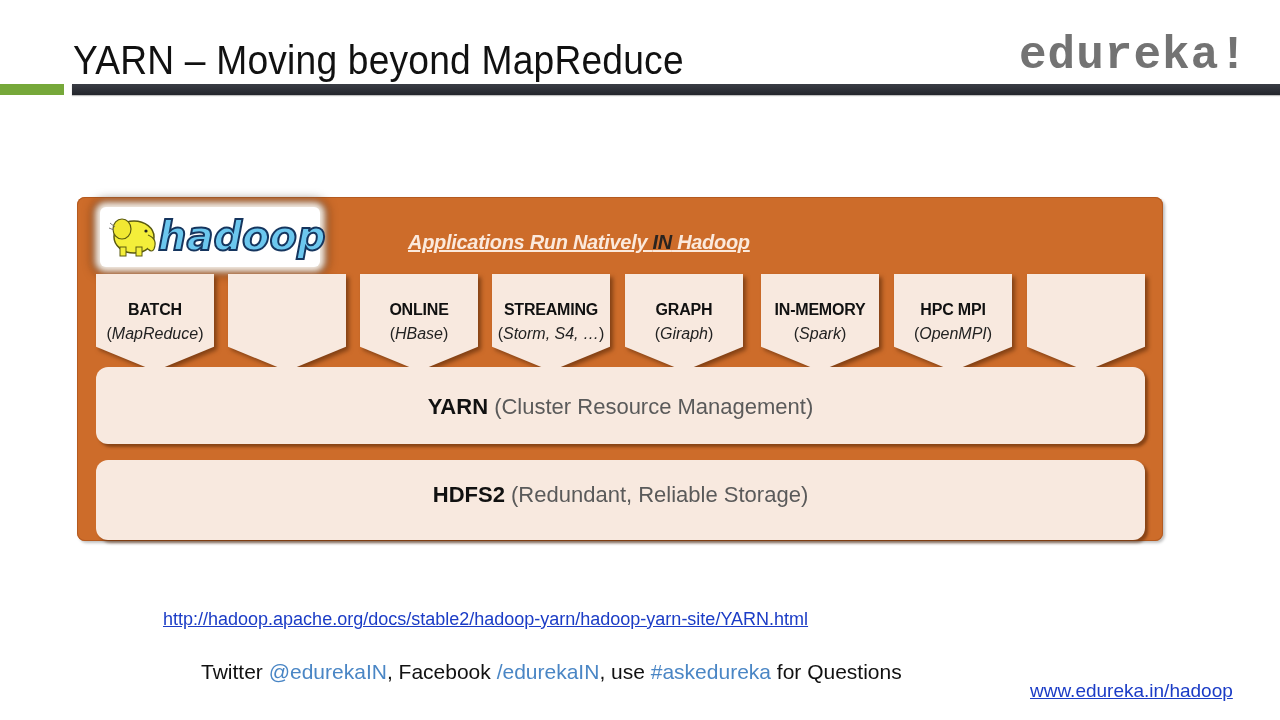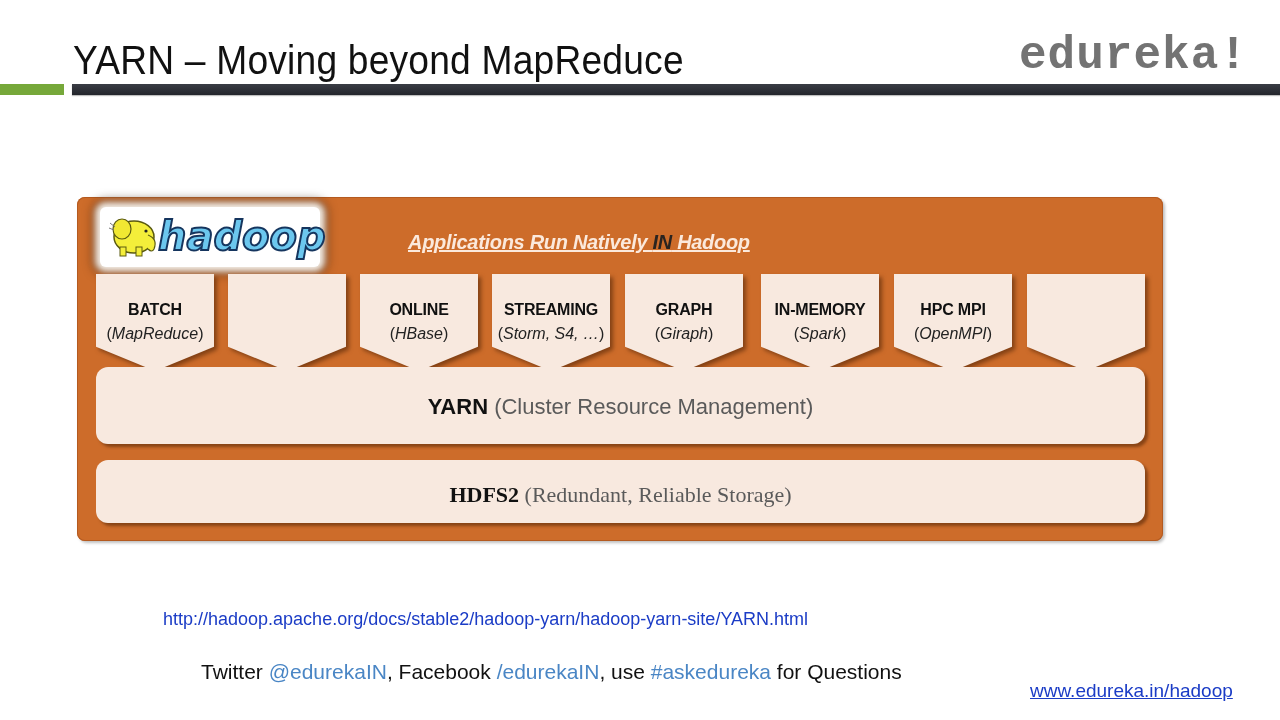--- a/index.html
+++ b/index.html
@@ -74,25 +74,25 @@
   .app-box .sub i { font-style:italic; }
 
   .layer {
     position:absolute; left:96px; width:1049px; background:#f8e9df;
     border-radius:12px; text-align:center;
     box-shadow:3px 3px 3px rgba(80,35,5,0.55);
     font-size:22px; color:#5a5a5a; white-space:nowrap;
   }
   .layer .strong { font-weight:bold; color:#111; }
   .yarn-layer { top:367px; height:77px; line-height:80px; }
-  .hdfs-layer { top:460px; height:63px; line-height:70px;font-family:Liberation Serif, serif; }
+  .hdfs-layer { top:460px; height:80px; line-height:70px; }
 
   .ref-link {
     position:absolute; left:163px; top:609px;
-    font-size:18px; color:#1b3cc6; white-space:nowrap;
+    font-size:18px; color:#1b3cc6; text-decoration:underline; white-space:nowrap;
   }
   .footer-social {
     position:absolute; left:201px; top:660px;
     font-size:21px; color:#111; white-space:nowrap;
   }
   .footer-social .handle { color:#4a86c5; }
   .footer-site {
     position:absolute; left:1013px; top:680px;
     font-size:19px; color:#1b3cc6; text-decoration:underline; white-space:nowrap;margin-left:17px;
   }

